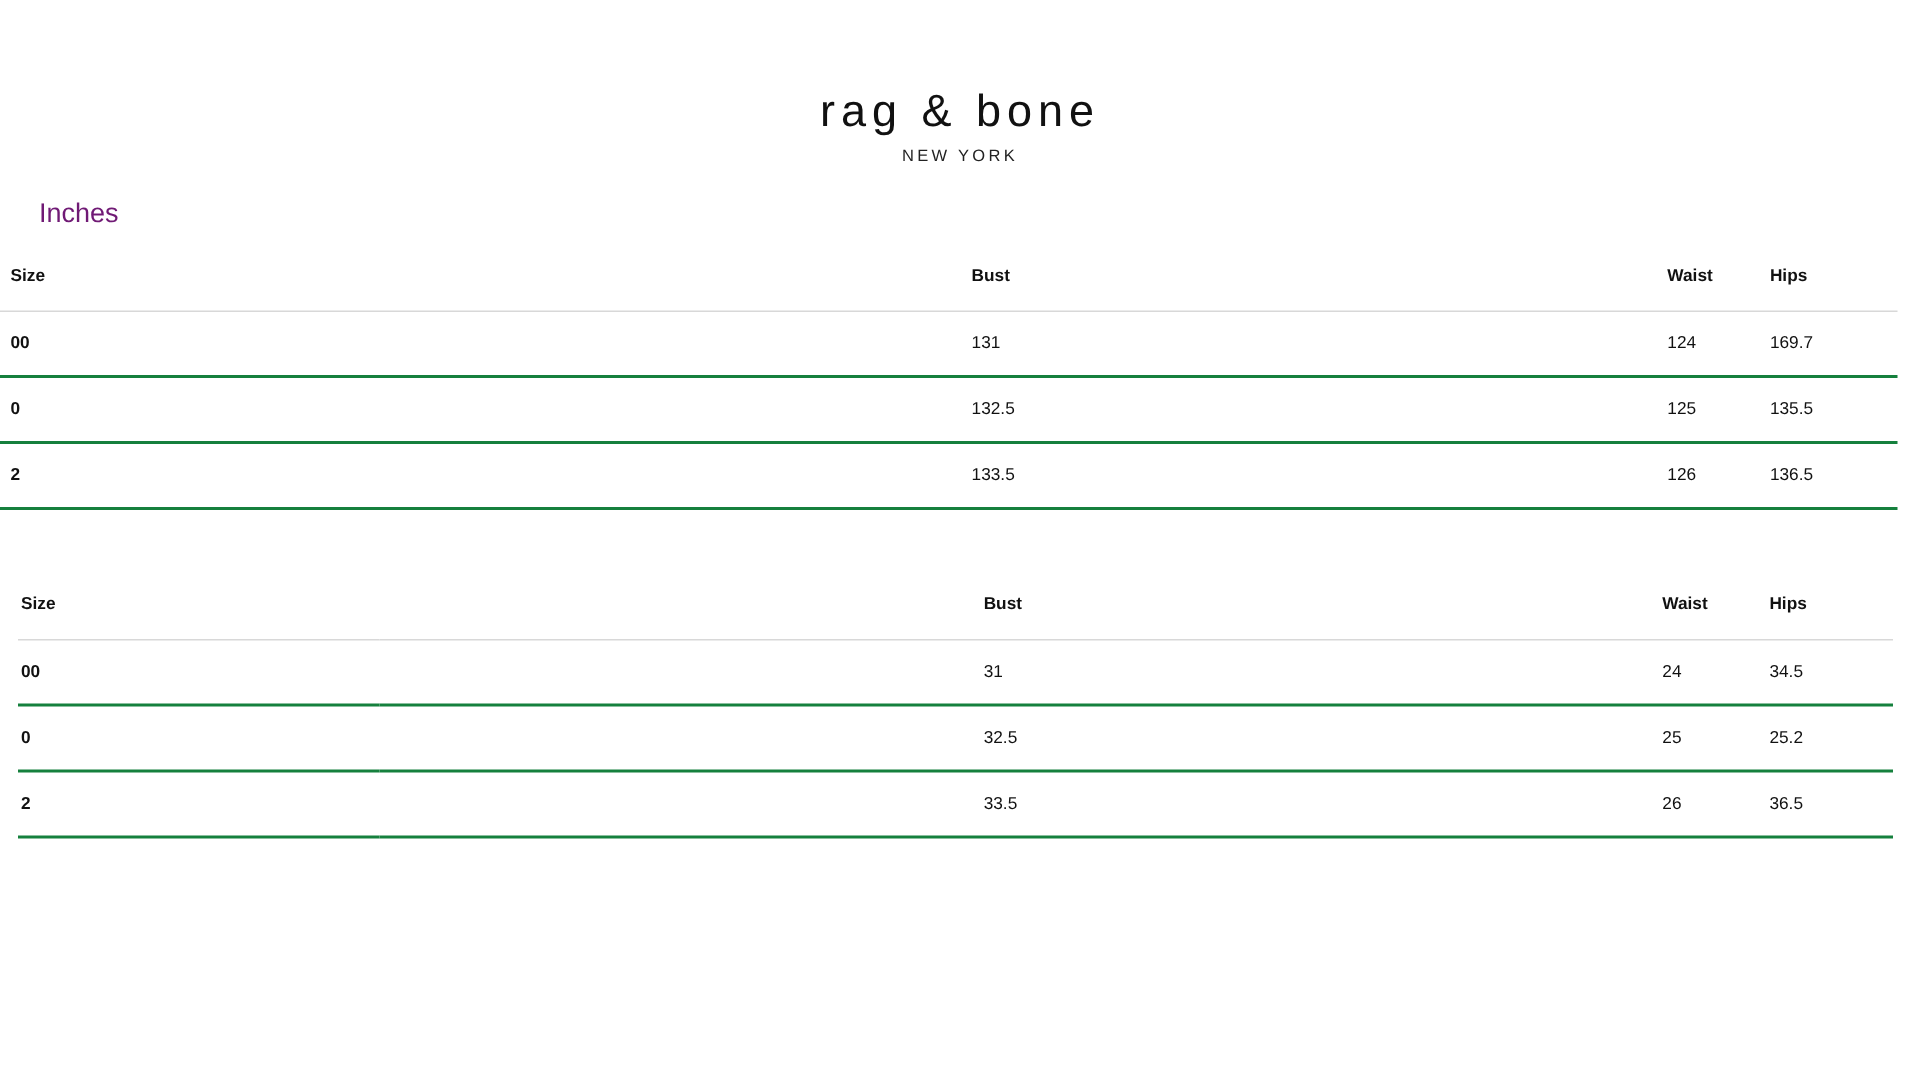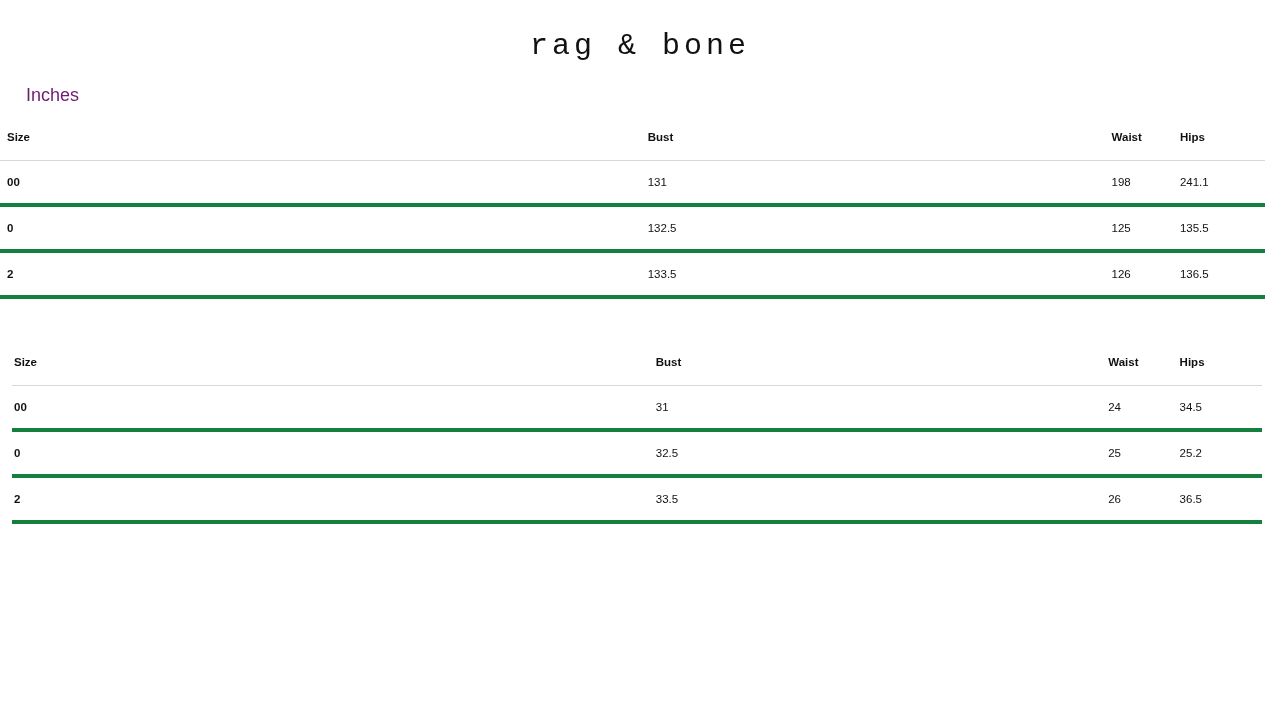--- a/index.html
+++ b/index.html
@@ -21,25 +21,26 @@
     height: 720px;
     box-sizing: border-box;
   }
 
   
   .brand {
     text-align: center;
     padding-top: 30px;
   }
   .brand-name {
-    font-family: Liberation Mono, monospace;
+    font-family: Liberation Sans, sans-serif;
     font-size: 30px;
     letter-spacing: 4px;
     color: #111111;
     line-height: 1.1;
+    margin-top: 28px;
   }
   .brand-sub {
     font-family: "Liberation Sans", sans-serif;
     font-size: 11px;
     letter-spacing: 2.2px;
     color: #222222;
     margin-top: 7px;
   }
 
   
@@ -80,21 +81,21 @@
   thead th {
     font-weight: bold;
     color: #111111;
     height: 30px;
     padding-bottom: 8px;
     border-bottom: 1px solid #d8d8d8;
     margin-left: 16px;
   }
   tbody td {
     height: 42px;
-    border-bottom: 4px solid #15803d;
+    border-bottom: 2px solid #15803d;
     color: #111111;
     font-weight: 400;
   }
   tbody td.size-cell {
     font-weight: bold;
   }
 
   
   .col-size  { width: 32%; padding-left: 7px; }
   .col-bust  { width: 31%; padding-left: 402px; }
@@ -108,40 +109,41 @@
 
   .spacer { height: 26px; }
 </style>
 </head>
 <body>
 
 <div class="page">
 
   <div class="brand">
     <div class="brand-name">rag &amp; bone</div>
+    <div class="brand-sub">NEW YORK</div>
   </div>
 
   <div class="section inches">
     <div class="section-title">Inches</div>
 
     <table class="tbl-in">
       <thead>
         <tr>
           <th class="col-size">Size</th>
           <th class="col-bust">Bust</th>
           <th class="col-waist">Waist</th>
           <th class="col-hips">Hips</th>
         </tr>
       </thead>
       <tbody>
         <tr>
           <td class="col-size size-cell">00</td>
           <td class="col-bust">131</td>
-          <td class="col-waist">198</td>
-          <td class="col-hips">241.1</td>
+          <td class="col-waist">124</td>
+          <td class="col-hips">169.7</td>
         </tr>
         <tr>
           <td class="col-size size-cell">0</td>
           <td class="col-bust">132.5</td>
           <td class="col-waist">125</td>
           <td class="col-hips">135.5</td>
         </tr>
         <tr>
           <td class="col-size size-cell">2</td>
           <td class="col-bust">133.5</td>

